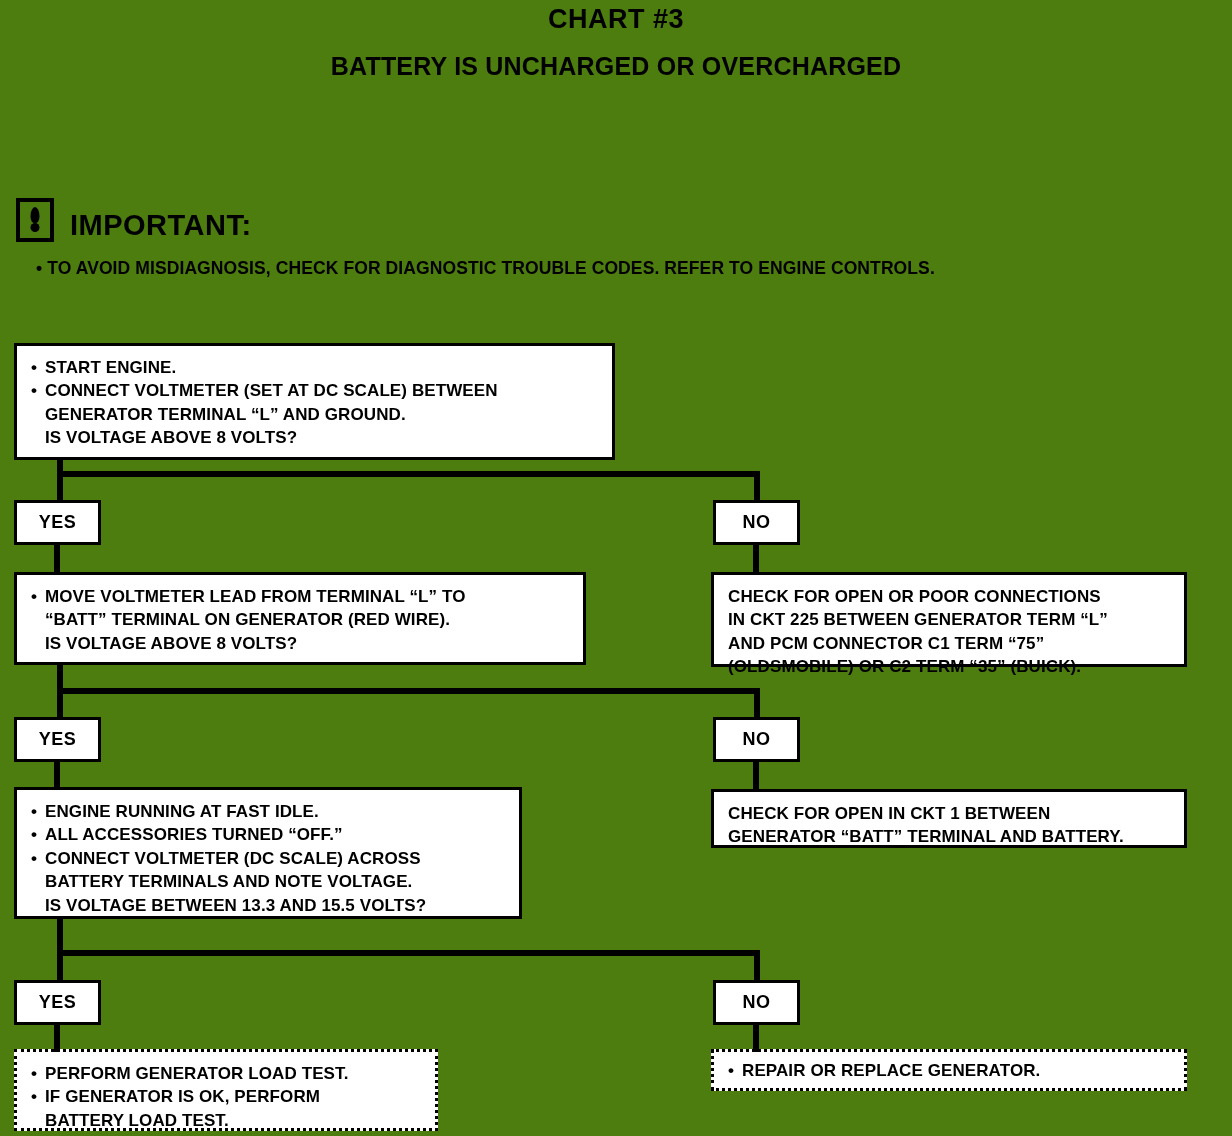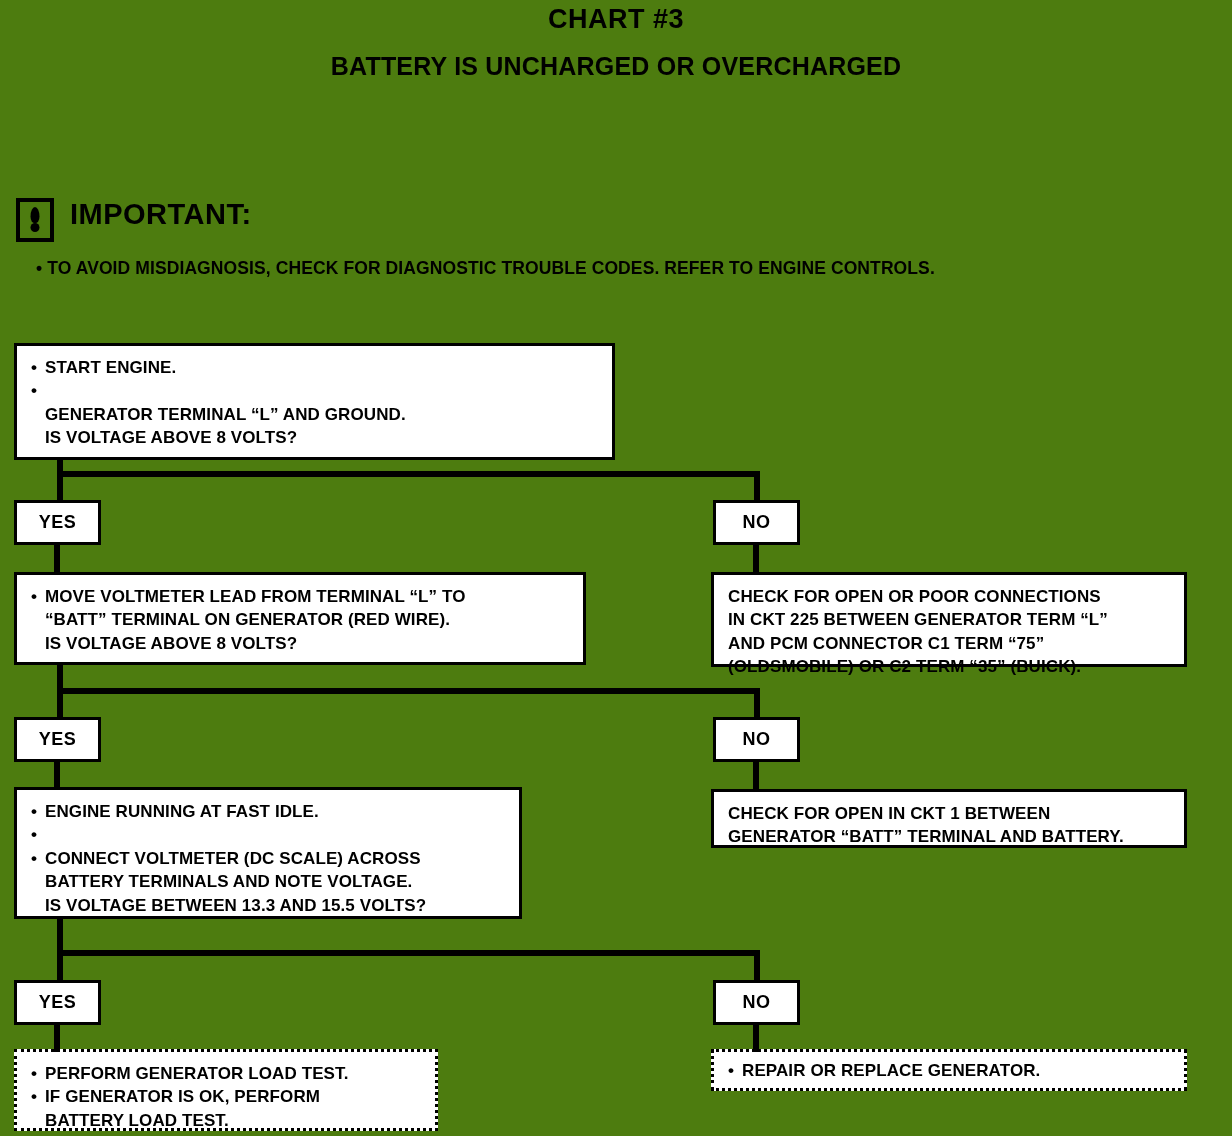--- a/index.html
+++ b/index.html
@@ -40,21 +40,21 @@
     line-height: 1.2;
     margin-top: 16px;
   }
 
   
   .important-row {
     position: absolute;
     left: 16px;
     top: 198px;
     display: flex;
-    align-items: flex-start;
+    align-items: flex-end;
   }
   .important-icon {
     width: 38px;
     height: 44px;
     border: 4px solid #000;
     box-sizing: border-box;
     position: relative;
     flex: 0 0 auto;
   }
   .important-icon .bang-head {
@@ -171,20 +171,21 @@
   </div>
   <div class="important-note">• TO AVOID MISDIAGNOSIS, CHECK FOR DIAGNOSTIC TROUBLE CODES. REFER TO ENGINE CONTROLS.</div>
 
   <div class="box" style="left:14px; top:343px; width:601px; height:117px;">
     <div class="line-item">
       <span class="bullet">•</span>
       <span class="line-text">START ENGINE.</span>
     </div>
     <div class="line-item">
       <span class="bullet">•</span>
+      <span class="line-text">CONNECT VOLTMETER (SET AT DC SCALE) BETWEEN</span>
     </div>
     <div class="cont">GENERATOR TERMINAL “L” AND GROUND.</div>
     <div class="cont">IS VOLTAGE ABOVE 8 VOLTS?</div>
   </div>
 
   <div class="vline" style="left:57px; top:458px; height:44px;"></div>
   <div class="hline" style="left:57px; top:471px; width:703px;"></div>
   <div class="vline" style="left:754px; top:471px; height:31px;"></div>
 
   <div class="yn-box" style="left:14px; top:500px; width:87px; height:45px;">
@@ -227,20 +228,21 @@
   <div class="vline" style="left:54px; top:761px; height:28px;"></div>
   <div class="vline" style="left:753px; top:761px; height:28px;"></div>
 
   <div class="box" style="left:14px; top:787px; width:508px; height:132px;">
     <div class="line-item">
       <span class="bullet">•</span>
       <span class="line-text">ENGINE RUNNING AT FAST IDLE.</span>
     </div>
     <div class="line-item">
       <span class="bullet">•</span>
+      <span class="line-text">ALL ACCESSORIES TURNED “OFF.”</span>
     </div>
     <div class="line-item">
       <span class="bullet">•</span>
       <span class="line-text">CONNECT VOLTMETER (DC SCALE) ACROSS</span>
     </div>
     <div class="cont">BATTERY TERMINALS AND NOTE VOLTAGE.</div>
     <div class="cont">IS VOLTAGE BETWEEN 13.3 AND 15.5 VOLTS?</div>
   </div>
 
   <div class="box" style="left:711px; top:789px; width:476px; height:59px;">

